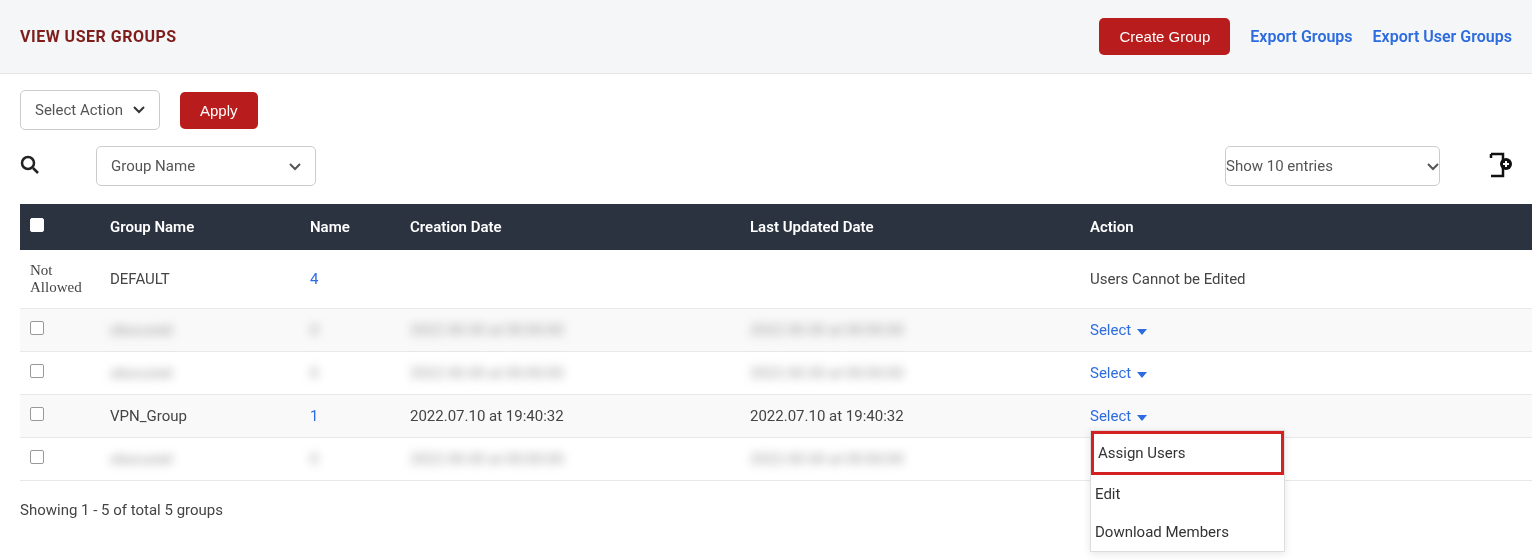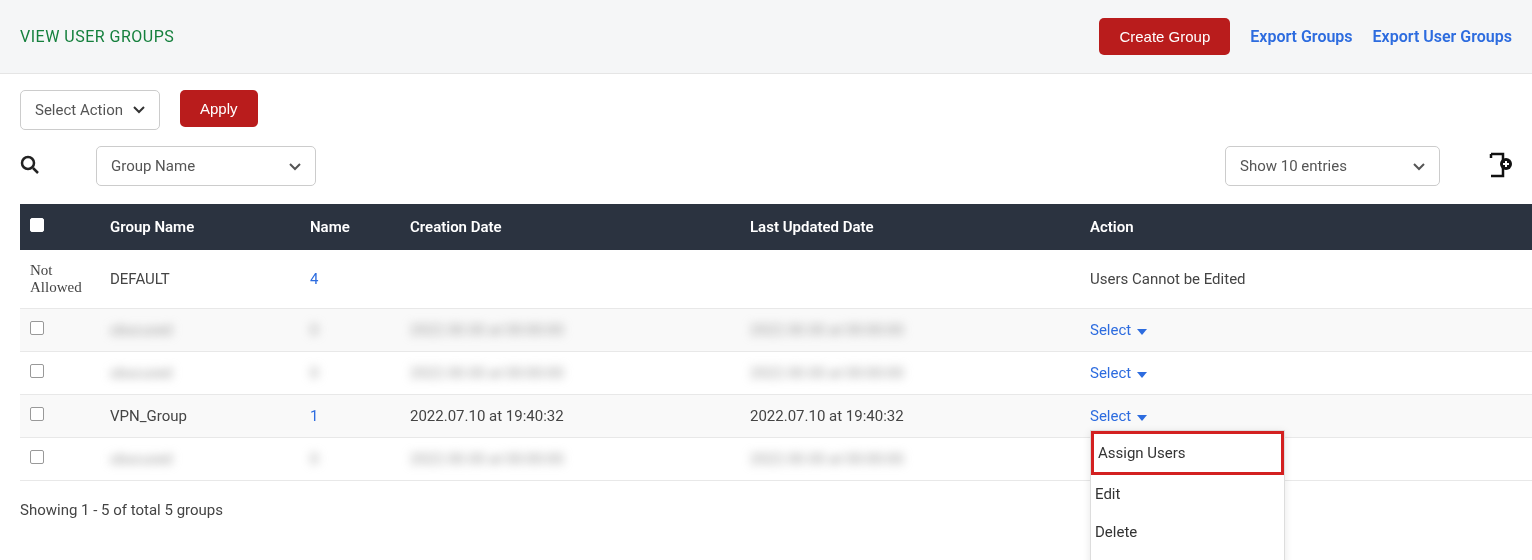--- a/index.html
+++ b/index.html
@@ -1,34 +1,34 @@
 <!DOCTYPE html>
 <html><head>
 <meta charset="utf-8">
 <style>
   * { box-sizing: border-box; margin: 0; padding: 0; }
   body { font-family: -apple-system, BlinkMacSystemFont, "Segoe UI", Roboto, sans-serif; font-size: 14px; color: #333; background: #fff; width: 1532px; }
   
   .header { background: #f5f6f7; padding: 18px 20px; display: flex; align-items: center; justify-content: space-between; border-bottom: 1px solid #e5e5e5; }
-  .header-title { font-weight: 400; font-size: 16px; letter-spacing: 0.5px; color: #15803d; }
+  .header-title { font-weight: 700; font-size: 16px; letter-spacing: 0.5px; color: #7f1d1d; }
   .header-actions { display: flex; align-items: center; gap: 20px; }
   .btn-orange { background: #b91c1c; color: #fff; border: none; padding: 10px 20px; border-radius: 5px; font-size: 15px; cursor: pointer; }
   .header-link { color: #2d6cdf; font-size: 16px; font-weight: 600; text-decoration: none; cursor: pointer; }
   
-  .toolbar1 { padding: 16px 20px; display: flex; align-items: flex-start; gap: 20px; }
+  .toolbar1 { padding: 16px 20px; display: flex; align-items: center; gap: 20px; }
   .select-action { border: 1px solid #ccc; border-radius: 5px; padding: 10px 14px; font-size: 15px; color: #555; background: #fff; cursor: pointer; display: flex; align-items: center; gap: 10px; }
   .chev { font-size: 11px; color: #555; }
   
   .toolbar2 { padding: 0 20px 18px 20px; display: flex; align-items: center; gap: 16px; }
   .search-input { border: 1px solid #ddd; border-radius: 4px; padding: 11px 14px; font-size: 15px; width: 420px; color: #555; }
   .search-input::placeholder { color: #888; }
   .search-icon { cursor: pointer; }
   .filter-select { border: 1px solid #ccc; border-radius: 5px; padding: 10px 14px; font-size: 15px; color: #555; background: #fff; cursor: pointer; display: flex; align-items: center; justify-content: space-between; width: 220px; margin-left: 40px; }
   .spacer { flex: 1; }
-  .entries-select { border: 1px solid #ccc; border-radius: 5px; padding: 10px 14px; font-size: 15px; color: #555; background: #fff; cursor: pointer; display: flex; align-items: center; justify-content: space-between; width: 215px; }
+  .entries-select { border: 1px solid #ccc; border-radius: 5px; padding: 10px 0; font-size: 15px; color: #555; background: #fff; cursor: pointer; display: flex; align-items: center; justify-content: space-between; width: 215px; }
   .plus-col-icon { margin-left: 30px; cursor: pointer; }
   
   .table-wrap { padding: 0 0 0 20px; }
   table { width: 100%; border-collapse: collapse; }
   thead { background: #2b3340; color: #fff; }
   thead th { text-align: left; padding: 14px 10px; font-weight: 600; font-size: 15px; }
   thead th.chk { width: 40px; padding-left: 10px; }
   tbody td { padding: 12px 10px; border-bottom: 1px solid #e8e8e8; font-size: 15px; color: #444; }
   tbody tr:nth-child(even) { background: #f9f9f9; }
   .col-chk { width: 80px; font-family: Liberation Serif, serif; }
@@ -183,15 +183,14 @@
         </tr>
       </tbody>
   </table>
 </div>
 
 <div class="footer">Showing 1 - 5 of total 5 groups</div>
 
 <div class="dropdown-menu" id="ddmenu" style="left: 1090px; top: 430px;">
   <div class="item highlight">Assign Users</div>
   <div class="item">Edit</div>
-  <div class="item">Delete</div>
   <div class="item">Download Members</div>
 </div>
 
 </body></html>

